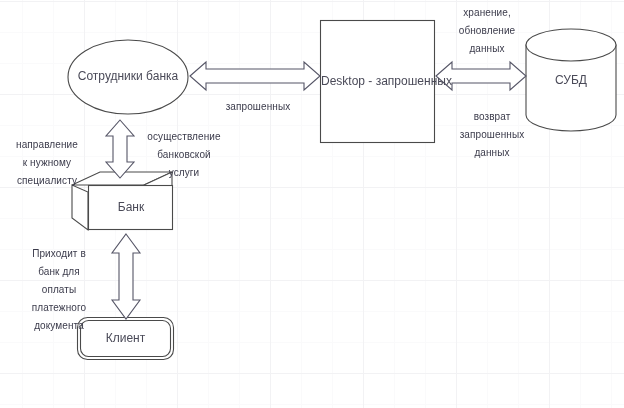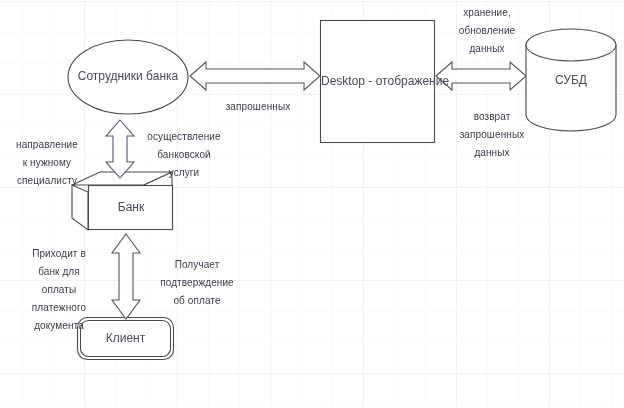--- a/index.html
+++ b/index.html
@@ -84,21 +84,21 @@
 
     <path class="arrow-stroke" d="M 436 76 L 452 62 L 452 69 L 510 69 L 510 62 L 526 76 L 510 90 L 510 83 L 452 83 L 452 90 Z"></path>
 
     <path class="arrow-stroke" d="M 120 120 L 134 136 L 127 136 L 127 162 L 134 162 L 120 178 L 106 162 L 113 162 L 113 136 L 106 136 Z"></path>
 
     <path class="arrow-stroke" d="M 126 234 L 140 253 L 133 253 L 133 300 L 140 300 L 126 319 L 112 300 L 119 300 L 119 253 L 112 253 Z"></path>
   </svg>
 
   <div class="node-text" style="left:68px; top:71px; width:120px;">Сотрудники банка</div>
 
-  <div class="node-text" style="left:321px; top:76px; width:113px;">Desktop - отображение</div>
+  <div class="node-text" style="left:321px; top:76px; width:113px;">Desktop - запрошенных</div>
 
   <div class="node-text" style="left:526px; top:75px; width:90px;">СУБД</div>
 
   <div class="node-text" style="left:89px; top:202px; width:84px;text-align:center;">Банк</div>
 
   <div class="node-text" style="left:78px; top:333px; width:95px;">Клиент</div>
 
 
   <div class="lbl" style="left:203px; top:98px; width:110px;">запрошенных</div>
 
@@ -117,17 +117,14 @@
   <div class="lbl" style="left:137px; top:128px; width:94px;">осуществление
 банковской
 услуги</div>
 
   <div class="lbl" style="left:17px; top:245px; width:84px;">Приходит в
 банк для
 оплаты
 платежного
 документа</div>
 
-  <div class="lbl" style="left:146px; top:256px; width:102px;">Получает
-подтверждение
-об оплате</div>
 
 </div>
 
 </body></html>

